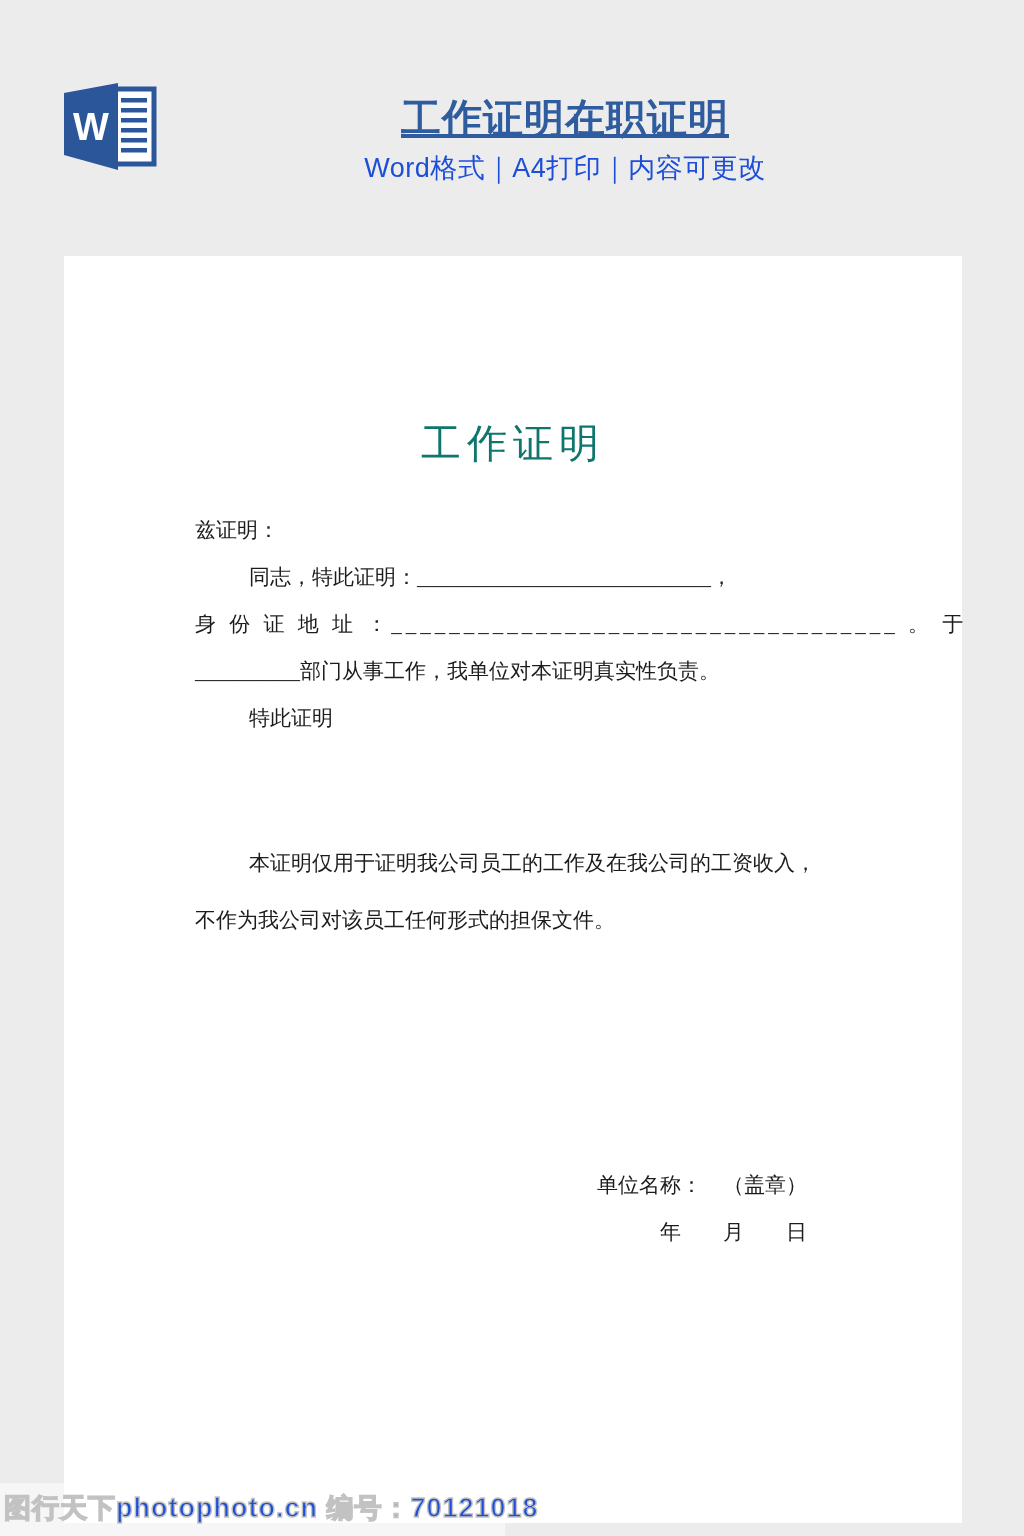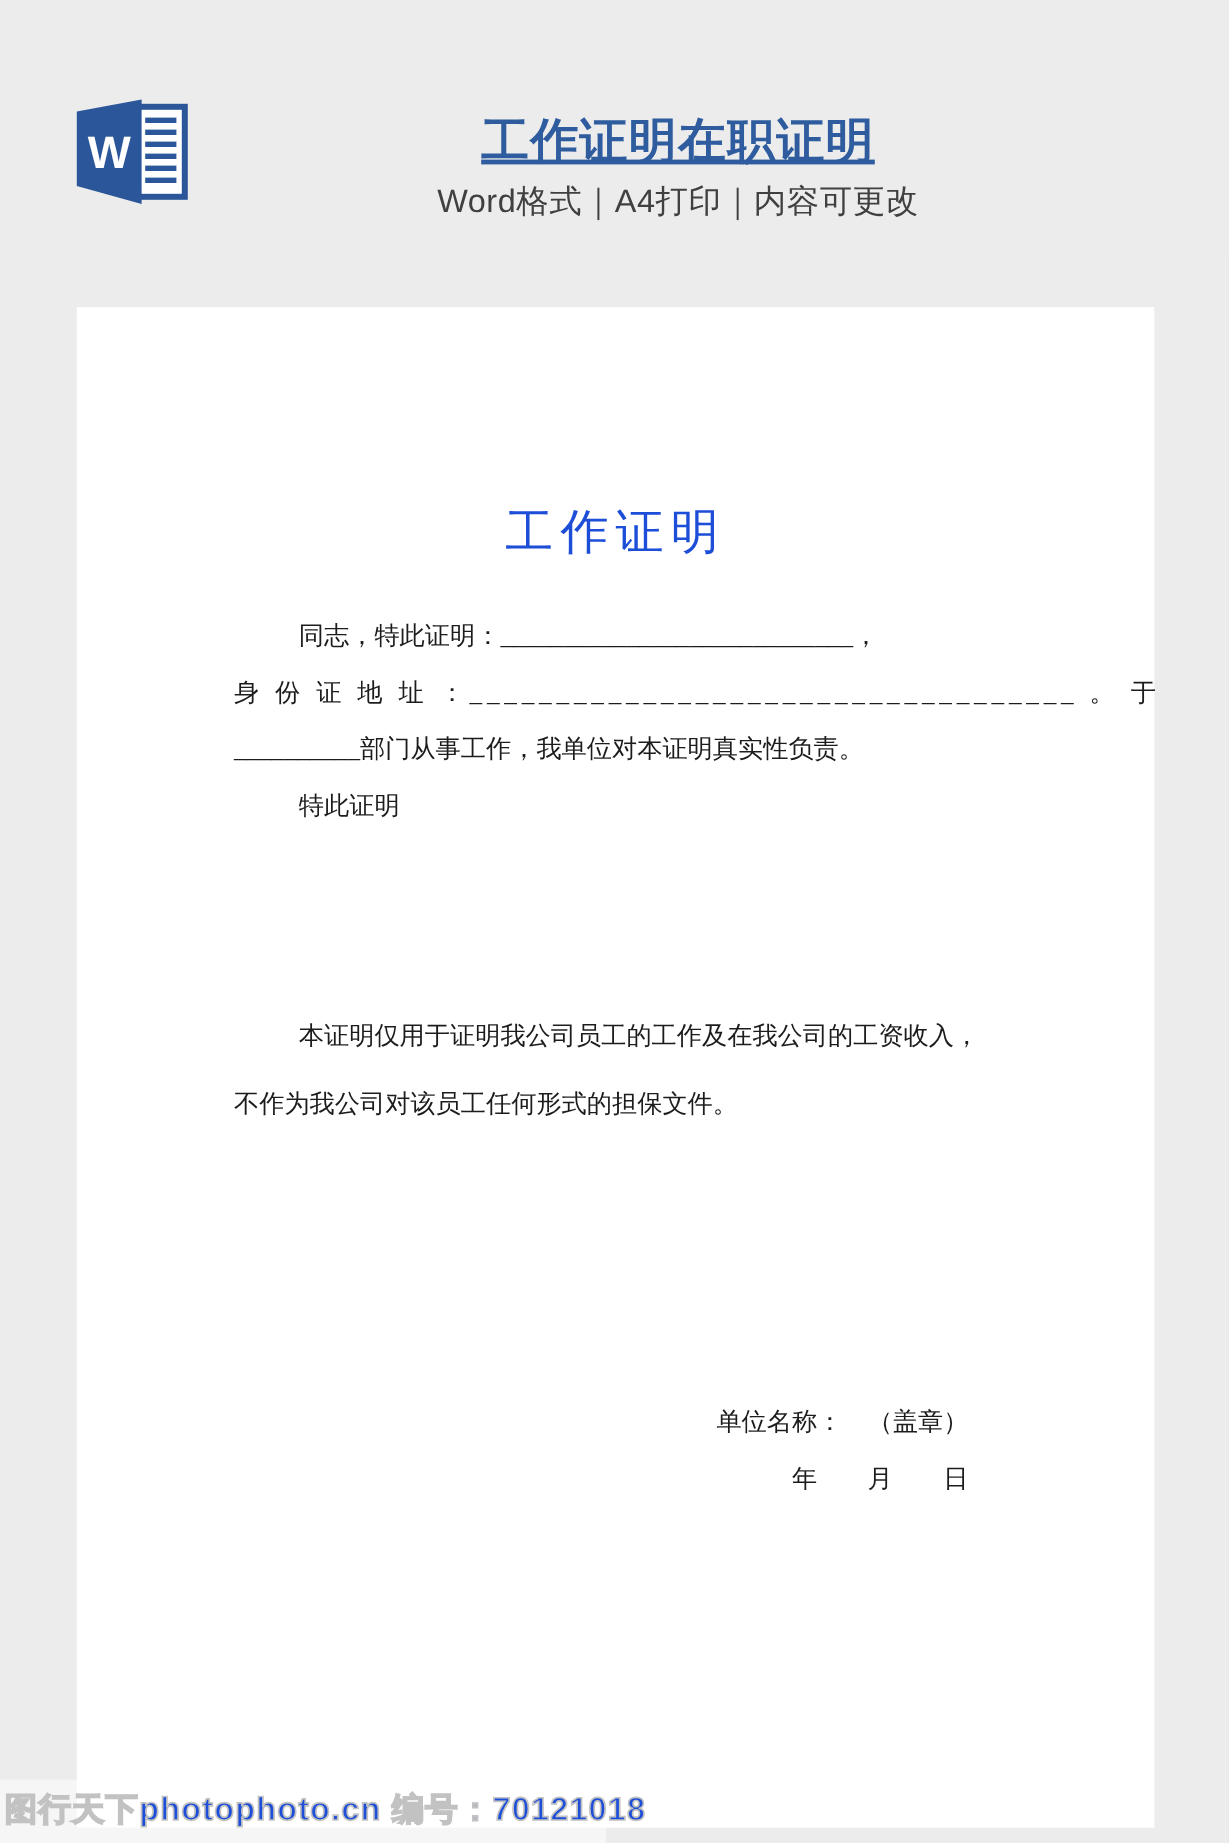--- a/index.html
+++ b/index.html
@@ -11,36 +11,36 @@
 
   
   .word-icon{position:absolute;left:62px;top:80px;width:95px;height:95px;}
   .hdr{position:absolute;left:300px;top:96px;width:530px;text-align:center;}
   .hdr-title{
     font-size:40px;font-weight:bold;letter-spacing:1px;line-height:44px;
     font-family:"Liberation Sans",sans-serif;
     text-decoration:underline;
   }
   .hdr-sub{
-    margin-top:12px;font-size:27px;line-height:32px;color:#404040;
+    margin-top:12px;font-size:27px;line-height:32px;color:#1d4ed8;
     letter-spacing:.5px;
   }
 
   
   .page{
     position:absolute;left:64px;top:256px;width:898px;height:1267px;
     background:#ffffff;
   }
   .doc{
     font-family:"Liberation Serif",serif;color:#1c1c1c;
   }
   .doc-title{
     position:absolute;left:0;top:166px;width:898px;text-align:center;
     font-size:40px;font-weight:400;letter-spacing:6px;line-height:44px;
-    font-family:"Liberation Serif",serif;color:#1d4ed8;
+    font-family:"Liberation Serif",serif;color:#0f766e;
   }
   .para1{
     position:absolute;left:131px;top:251px;width:645px;
     font-size:21px;line-height:47px;white-space:nowrap;
   }
   .indent{text-indent:54px;}
   .spread{letter-spacing:4px;}
   .para2{
     position:absolute;left:131px;top:579px;width:660px;
     font-size:21px;line-height:57px;white-space:nowrap;
@@ -88,20 +88,21 @@
 
   <div class="hdr">
     <div class="hdr-title" style="color:#2e5c9e">工作证明在职证明</div>
     <div class="hdr-sub">Word格式｜A4打印｜内容可更改</div>
   </div>
 
   <div class="page doc">
     <div class="doc-title">工作证明</div>
 
     <div class="para1">
+      <div>兹证明：</div>
       <div class="indent">同志，特此证明：____________________________，</div>
       <div class="spread">身 份 证 地 址 ：___________________________________ 。 于</div>
       <div>__________部门从事工作，我单位对本证明真实性负责。</div>
       <div class="indent">特此证明</div>
     </div>
 
     <div class="para2">
       <div class="indent">本证明仅用于证明我公司员工的工作及在我公司的工资收入，</div>
       <div>不作为我公司对该员工任何形式的担保文件。</div>
     </div>

